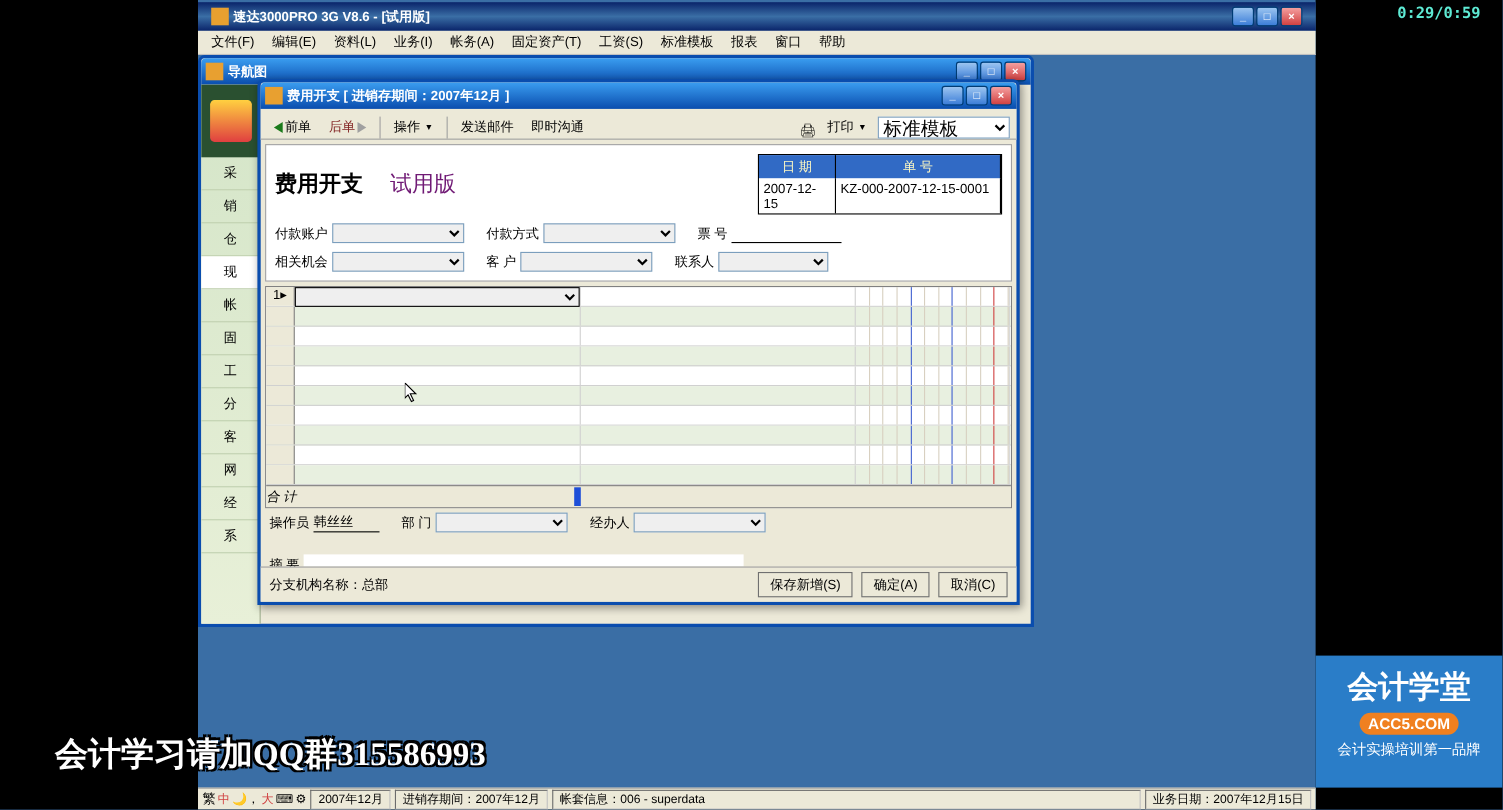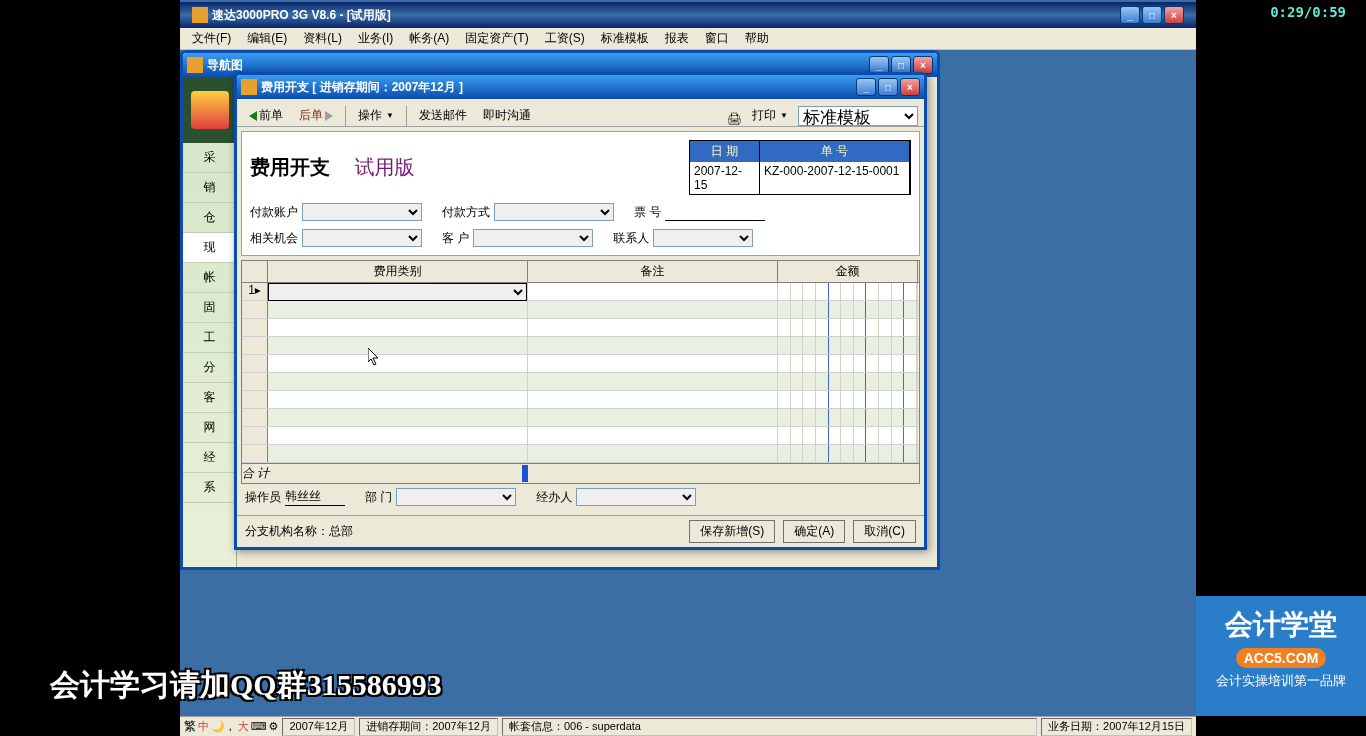--- a/index.html
+++ b/index.html
@@ -223,26 +223,20 @@
             <select class="field-combo"></select>
           </div>
     <div class="field">
             <span class="field-label">联系人</span>
             <select class="field-combo" style="width:100px"></select>
           </div>
    </div>
   </div>
 
   <div class="grid-area">
-   <div class="grid-header">
-    <div class="gh-num"></div>
-    <div class="gh-cat">费用类别</div>
-    <div class="gh-remark">备注</div>
-    <div class="gh-amount">金额</div>
-   </div>
    <div class="grid-body">
     <div class="grid-row">
      <div class="gc-num"><span>1</span>▸</div>
      <div class="gc-cat"><select class="row1-combo"></select></div>
      <div class="gc-remark"></div>
      <div class="gc-amount">
               <div class="amount-grid">
                 <div></div>
                 <div></div>
                 <div></div>

